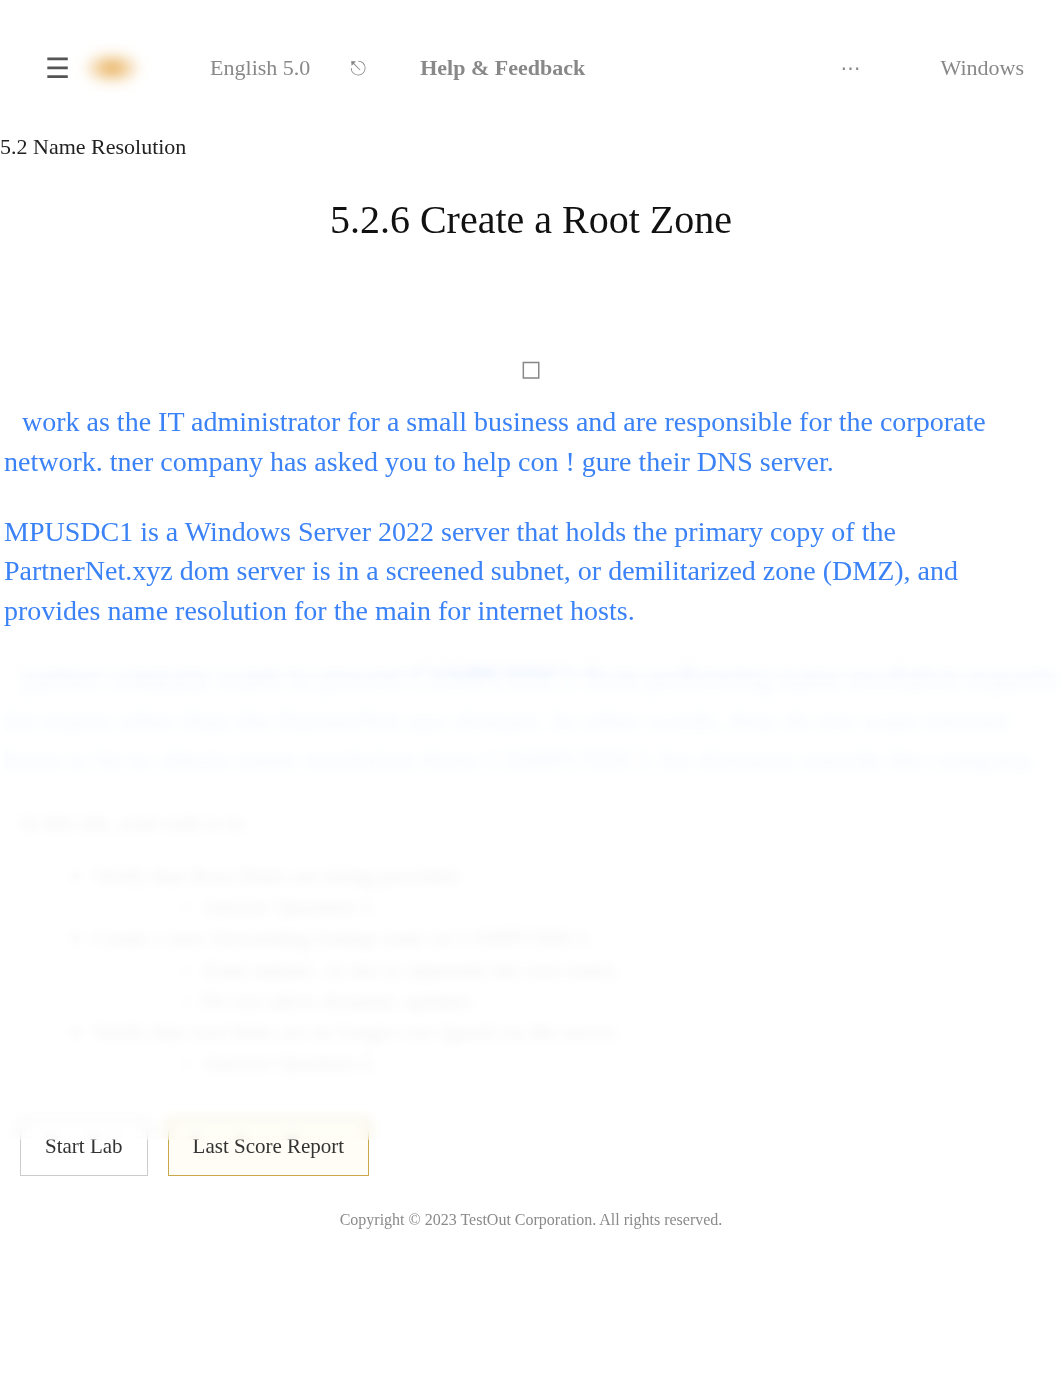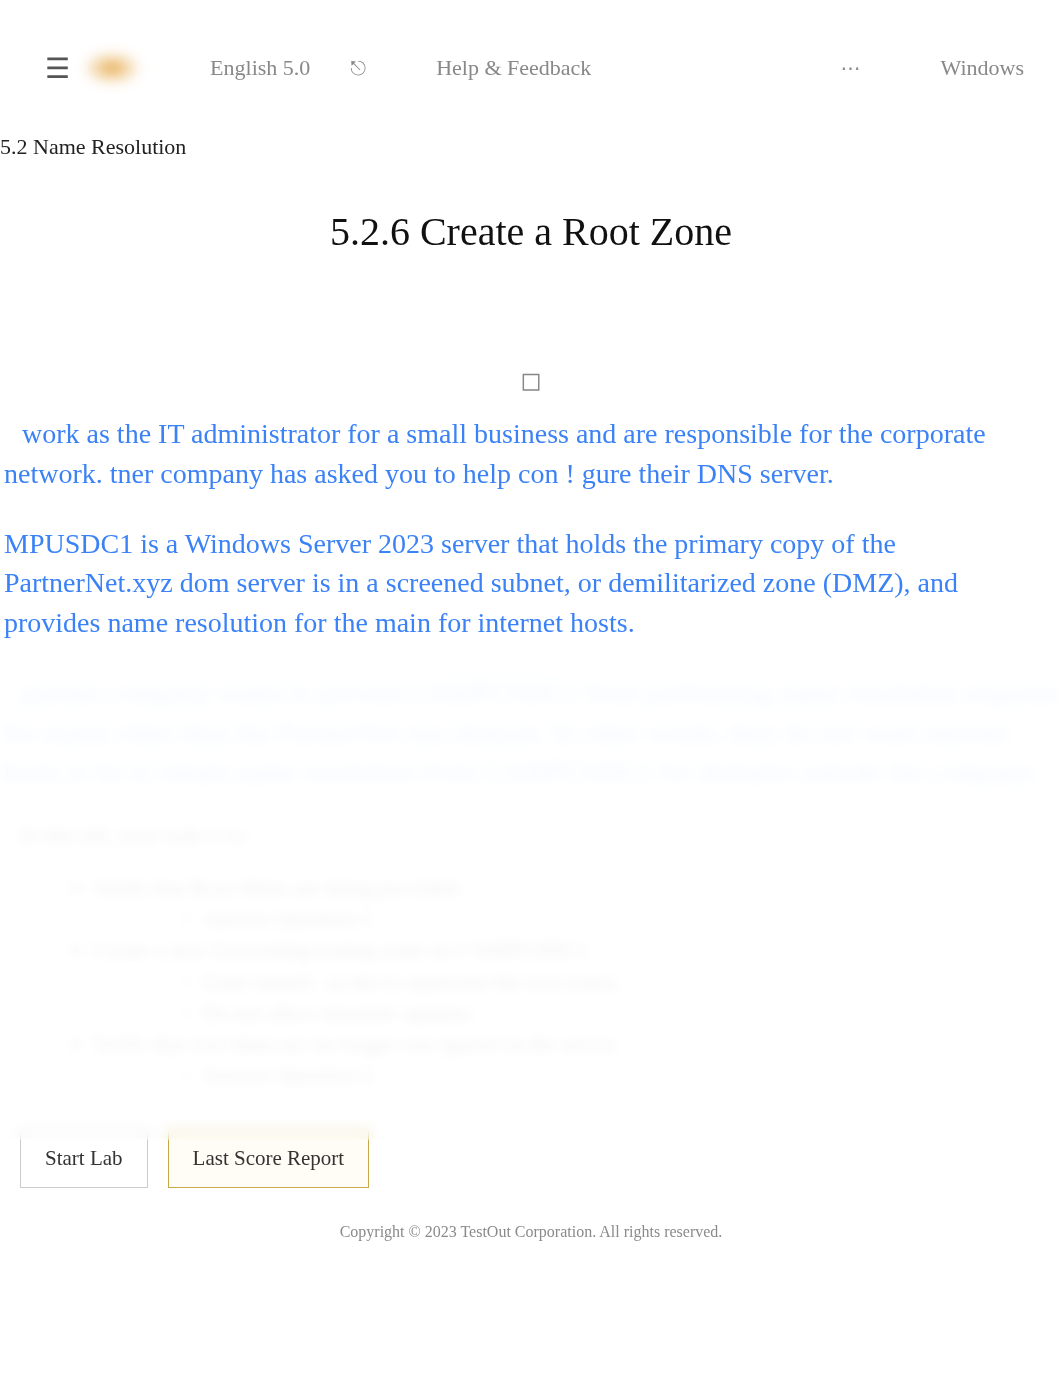--- a/index.html
+++ b/index.html
@@ -7,28 +7,28 @@
   body { position: relative; user-select: none; }
 
   
   .topbar { display: flex; align-items: center; padding: 50px 30px 20px 45px; gap: 10px; }
   .hamburger { font-size: 28px; color: #555; padding-right: 4px; }
   .logo { width: 56px; height: 36px; filter: blur(6px); background: radial-gradient(ellipse 60% 50% at 50% 50%, #e6a84a 0%, rgba(230,168,74,0.1) 80%); border-radius: 50%; flex-shrink: 0; }
   .product { font-size: 24px; color: #222; white-space: nowrap; }
   .spacer1 { flex: 0 0 50px; }
   .lang-icon { font-size: 20px; color: #888; }
   .lang { font-size: 22px; color: #888; }
-  .help { font-size: 22px; color: #888; margin-left: 60px; }
+  .help { font-size: 22px; color: #888; margin-left: 44px; font-weight: bold; }
   .spacer2 { flex: 1; }
   .action-icon { font-size: 20px; color: #888; margin-right: 70px; }
   .actions { font-size: 22px; color: #888; margin-right: 8px; }
 
   .section-breadcrumb { text-align: left; font-size: 22px; color: #222; margin-top: 28px; }
 
-  .page-title { text-align: center; font-size: 40px; font-weight: 400; color: #111; margin-top: 48px; }
+  .page-title { text-align: center; font-size: 40px; font-weight: 400; color: #111; margin-top: 36px; }
 
   .centered-icon { text-align: center; font-size: 26px; color: #888; margin-top: 110px; margin-bottom: 18px; }
 
   .body-text { padding: 0 4px; font-size: 28px; line-height: 1.42; color: #3b82f6; }
   .p { margin-bottom: 30px; }
   .p.indent { text-indent: 18px; }
 
   .tasks-lead { font-size: 22px; color: #222; padding: 0 20px; margin-bottom: 24px; }
 
   ul.tasks { list-style: disc; padding-left: 92px; font-size: 22px; color: #222; }
@@ -77,21 +77,21 @@
 </div>
 
 <div class="section-breadcrumb">5.2 Name Resolution</div>
 
 <h1 class="page-title">5.2.6 Create a Root Zone</h1>
 
 <div class="centered-icon">◻</div>
 
 <div class="body-text">
   <p class="p indent">work as the IT administrator for a small business and are responsible for the corporate network. tner company has asked you to help con          ! gure their DNS server.</p>
-  <p class="p">MPUSDC1 is a Windows Server 2023 server that holds the primary copy of the PartnerNet.xyz dom server is in a screened subnet, or demilitarized zone (DMZ), and provides name resolution for the main for internet hosts.</p>
+  <p class="p">MPUSDC1 is a Windows Server 2022 server that holds the primary copy of the PartnerNet.xyz dom server is in a screened subnet, or demilitarized zone (DMZ), and provides name resolution for the main for internet hosts.</p>
   <p class="p indent">partner company wants to prevent CAMPUSDC1 from performing name resolution requests for mains other than the PartnerNet.xyz domain. In other words, they do not want internet hosts to be to obtain name resolution from CAMPUSDC1 for domains outside the company.</p>
 </div>
 
 <div class="tasks-lead">In this lab, your task is to:</div>
 
 <ul class="tasks">
   <li>
     <span>Verify that Root Hints are being provided.</span>
     <ul class="sub">
       <li>Answer Question 1.</li>

